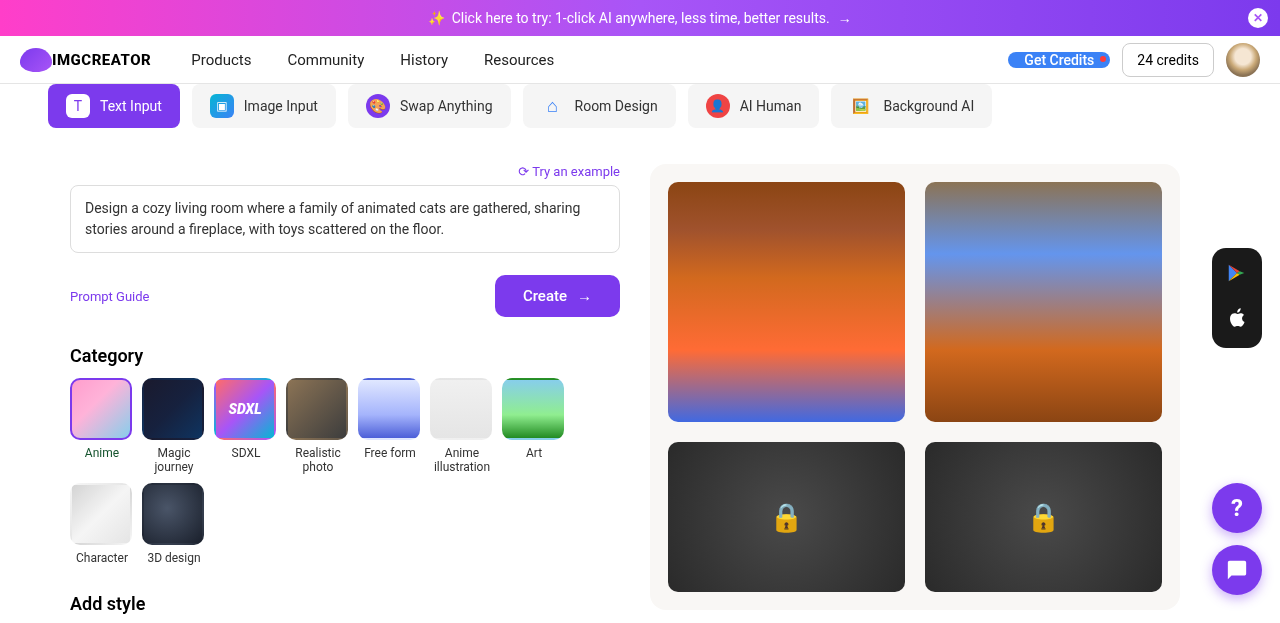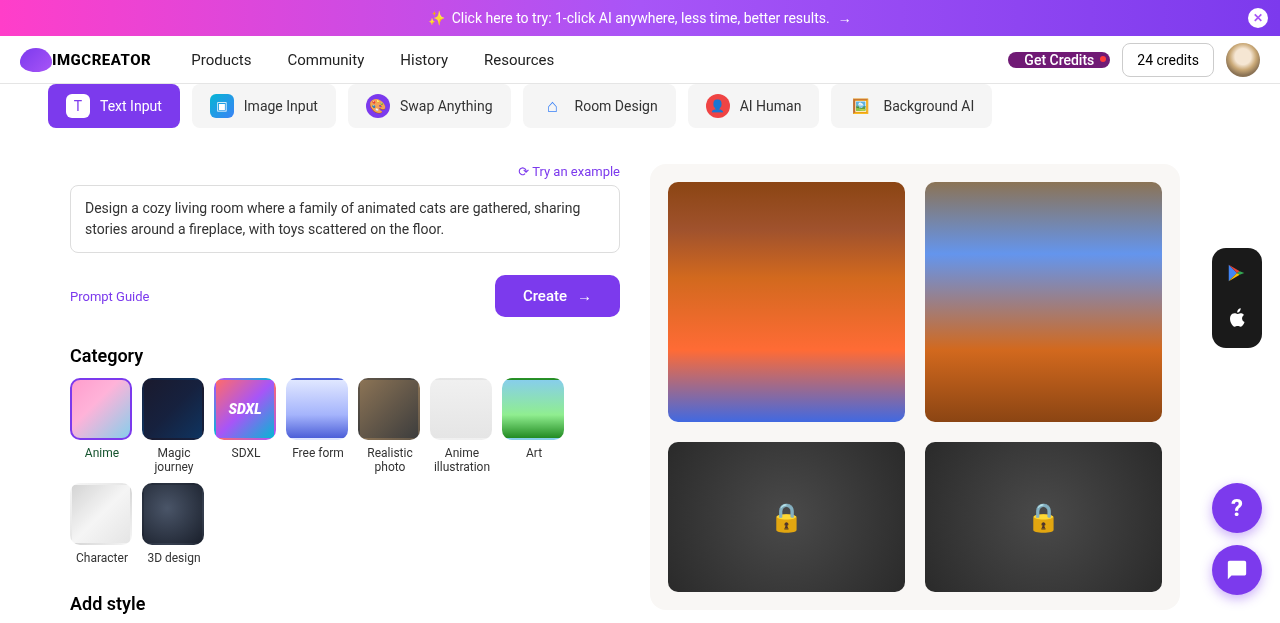--- a/index.html
+++ b/index.html
@@ -10,21 +10,21 @@
 .top-banner .arrow { margin-left: 8px; }
 .top-banner .close { position: absolute; right: 12px; width: 20px; height: 20px; background: #fff; border-radius: 50%; display: flex; align-items: center; justify-content: center; color: #a855f7; font-weight: bold; cursor: pointer; font-size: 12px; }
 
 .header { height: 48px; display: flex; align-items: center; padding: 0 20px; border-bottom: 1px solid #e5e5e5; }
 .logo { display: flex; align-items: center; margin-right: 40px; }
 .logo-icon { width: 32px; height: 24px; background: linear-gradient(135deg, #7c3aed, #a855f7); border-radius: 50% 50% 50% 50% / 60% 60% 40% 40%; position: relative; }
 .logo-text { font-weight: 800; font-size: 15px; letter-spacing: 0.5px; }
 .nav { display: flex; gap: 36px; }
 .nav-item { font-size: 15px; color: #222; cursor: pointer; }
 .header-right { margin-left: auto; display: flex; align-items: center; gap: 12px; }
-.btn-credits { background: #701a75; color: #fff; padding: 0 16px; border-radius: 8px; font-size: 14px; cursor: pointer; font-weight: 500; position: relative; }
+.btn-credits { background: #3b82f6; color: #fff; padding: 0 16px; border-radius: 8px; font-size: 14px; cursor: pointer; font-weight: 500; position: relative; }
 .btn-credits .dot { position: absolute; top: 4px; right: 4px; width: 6px; height: 6px; background: #ff3b3b; border-radius: 50%; }
 .btn-credits-count { border: 1px solid #ccc; padding: 8px 14px; border-radius: 8px; font-size: 14px; cursor: pointer; }
 .avatar { width: 34px; height: 34px; border-radius: 50%; background: #ddd; overflow: hidden; cursor: pointer; background: radial-gradient(circle at 50% 40%, #f5e6d3 30%, #c9a876 50%, #8b7355 70%); }
 
 .main { display: flex; padding: 16px 0 0 0; }
 .left-panel { width: 640px; padding: 0 20px 5px 70px; }
 .right-panel { width: 560px; padding: 0 20px 0 10px; }
 
 .tabs { display: flex; gap: 12px; margin-bottom: 20px; margin-left: 48px; }
 .tab { display: flex; align-items: center; gap: 10px; padding: 10px 18px; background: #f5f5f5; border-radius: 8px; font-size: 14px; cursor: pointer; color: #333; white-space: nowrap; }
@@ -153,26 +153,26 @@
       </div>
       <div class="category-item">
         <div class="category-thumb thumb-magic"></div>
         <div class="category-label">Magic journey</div>
       </div>
       <div class="category-item">
         <div class="category-thumb thumb-sdxl">SDXL</div>
         <div class="category-label">SDXL</div>
       </div>
       <div class="category-item">
+        <div class="category-thumb thumb-photo"></div>
+        <div class="category-label">Realistic photo</div>
+      </div>
+      <div class="category-item">
         <div class="category-thumb thumb-free"></div>
         <div class="category-label">Free form</div>
-      </div>
-      <div class="category-item">
-        <div class="category-thumb thumb-photo"></div>
-        <div class="category-label">Realistic photo</div>
       </div>
       <div class="category-item">
         <div class="category-thumb thumb-vector"></div>
         <div class="category-label">Anime illustration</div>
       </div>
       <div class="category-item">
         <div class="category-thumb thumb-art"></div>
         <div class="category-label">Art</div>
       </div>
       <div class="category-item">

